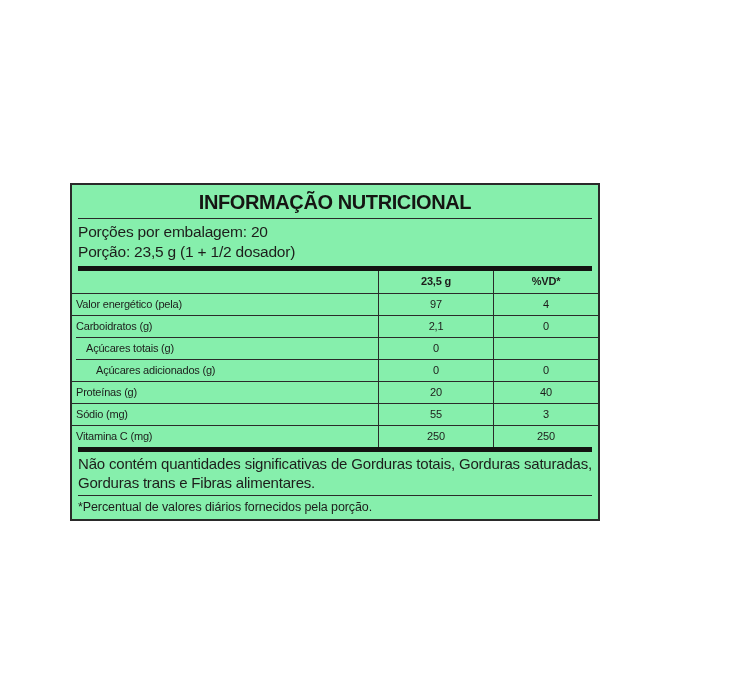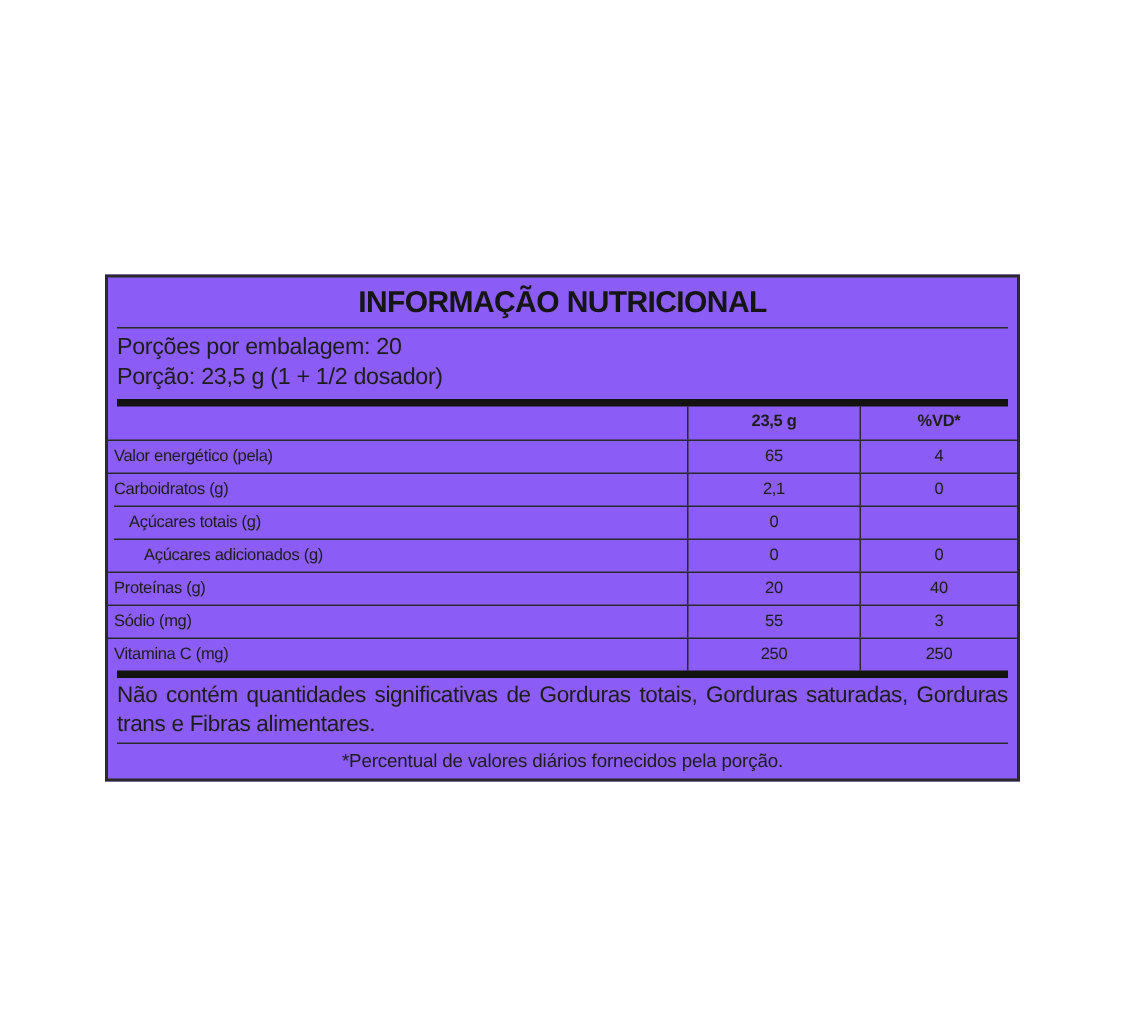--- a/index.html
+++ b/index.html
@@ -14,23 +14,23 @@
   .page {
     width: 750px;
     height: 688px;
     background: #ffffff;
     position: relative;
   }
   .nutrition-label {
     position: absolute;
     left: 70px;
     top: 183px;
-    width: 610px;
+    width: 530px;
     border: 2px solid #2a2a2a;
-    background: #8b5cf6;
+    background: #86efac;
   }
   .label-title {
     text-align: center;
     font-weight: bold;
     font-size: 20px;
     letter-spacing: -0.4px;
     padding: 6px 0 4px 0;
     color: #151513;
   }
   .thin-rule {
@@ -85,21 +85,20 @@
     line-height: 18.5px;
     letter-spacing: -0.2px;
     text-align: justify;
     padding: 3px 6px 3px 6px;
   }
   .footnote {
     font-size: 12.5px;
     line-height: 16px;
     letter-spacing: -0.1px;
     padding: 3px 6px 4px 6px;
-    text-align: center;
   }
 </style>
 </head>
 <body>
 
 <div class="page">
   <div class="nutrition-label">
 
     <div class="label-title">INFORMAÇÃO NUTRICIONAL</div>
 
@@ -114,21 +113,21 @@
 
     <div>
       <div class="grid-row header-row">
         <div class="cell label-cell"></div>
         <div class="cell num-cell">23,5 g</div>
         <div class="cell num-cell">%VD*</div>
       </div>
 
       <div class="grid-row data-row">
         <div class="cell label-cell">Valor energético (pela)</div>
-        <div class="cell num-cell">65</div>
+        <div class="cell num-cell">97</div>
         <div class="cell num-cell">4</div>
       </div>
 
       <div class="grid-row data-row">
         <div class="cell label-cell">Carboidratos (g)</div>
         <div class="cell num-cell">2,1</div>
         <div class="cell num-cell">0</div>
       </div>
 
       <div class="grid-row data-row inset-line">

